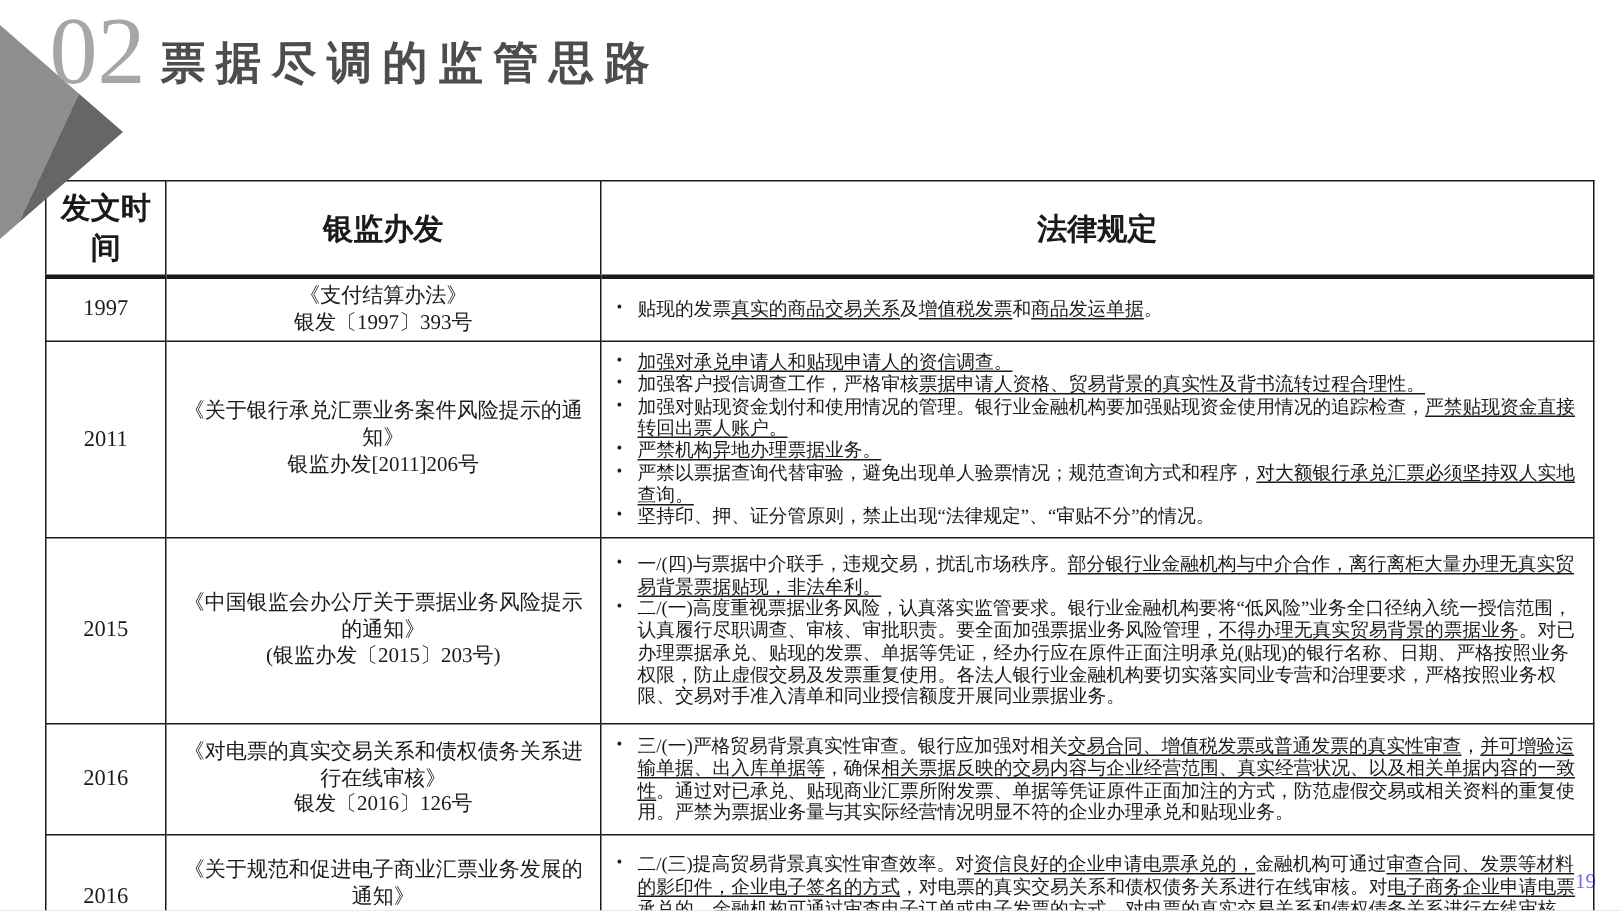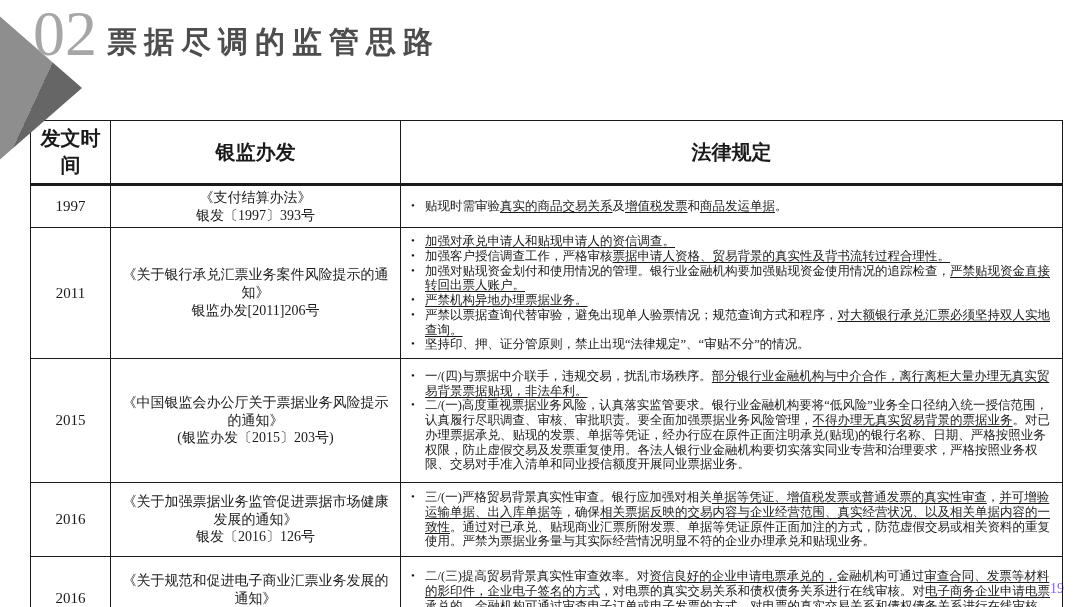--- a/index.html
+++ b/index.html
@@ -77,21 +77,21 @@
       </tr>
     </thead>
     <tbody id="table-body">
         <tr>
           <td class="year">1997</td>
           <td class="doc">
             <div>《支付结算办法》</div>
             <div>银发〔1997〕393号</div>
           </td>
           <td class="legal">
-            <div class="bullet-item"><span class="bi-mark">•</span><span>贴现时需审验</span><span class="u">真实的商品交易关系</span><span>及</span><span class="u">增值税发票</span><span>和</span><span class="u">商品发运单据</span><span>。</span></div>
+            <div class="bullet-item"><span class="bi-mark">•</span><span>贴现的发票</span><span class="u">真实的商品交易关系</span><span>及</span><span class="u">增值税发票</span><span>和</span><span class="u">商品发运单据</span><span>。</span></div>
           </td>
         </tr>
         <tr>
           <td class="year">2011</td>
           <td class="doc">
             <div>《关于银行承兑汇票业务案件风险提示的通知》</div>
             <div>银监办发[2011]206号</div>
           </td>
           <td class="legal">
             <div class="bullet-item"><span class="bi-mark">•</span><span class="u">加强对承兑申请人和贴现申请人的资信调查。</span></div>
@@ -109,25 +109,25 @@
             <div>(银监办发〔2015〕203号)</div>
           </td>
           <td class="legal">
             <div class="bullet-item"><span class="bi-mark">•</span><span>一/(四)与票据中介联手，违规交易，扰乱市场秩序。</span><span class="u">部分银行业金融机构与中介合作，离行离柜大量办理无真实贸易背景票据贴现，非法牟利。</span></div>
             <div class="bullet-item"><span class="bi-mark">•</span><span>二/(一)高度重视票据业务风险，认真落实监管要求。银行业金融机构要将“低风险”业务全口径纳入统一授信范围，认真履行尽职调查、审核、审批职责。要全面加强票据业务风险管理，</span><span class="u">不得办理无真实贸易背景的票据业务</span><span>。对已办理票据承兑、贴现的发票、单据等凭证，经办行应在原件正面注明承兑(贴现)的银行名称、日期、严格按照业务权限，防止虚假交易及发票重复使用。各法人银行业金融机构要切实落实同业专营和治理要求，严格按照业务权限、交易对手准入清单和同业授信额度开展同业票据业务。</span></div>
           </td>
         </tr>
         <tr>
           <td class="year">2016</td>
           <td class="doc">
-            <div>《关于加强票据业务监管促进票据市场健康发展的通知》</div>
+            <div>《对电票的真实交易关系和债权债务关系进行在线审核》</div>
             <div>银发〔2016〕126号</div>
           </td>
           <td class="legal">
-            <div class="bullet-item"><span class="bi-mark">•</span><span>三/(一)严格贸易背景真实性审查。银行应加强对相关</span><span class="u">单据等凭证、增值税发票或普通发票的真实性审查</span><span>，</span><span class="u">并可增验运输单据、出入库单据等</span><span>，确保</span><span class="u">相关票据反映的交易内容与企业经营范围、真实经营状况、以及相关单据内容的一致性</span><span>。通过对已承兑、贴现商业汇票所附发票、单据等凭证原件正面加注的方式，防范虚假交易或相关资料的重复使用。严禁为票据业务量与其实际经营情况明显不符的企业办理承兑和贴现业务。</span></div>
+            <div class="bullet-item"><span class="bi-mark">•</span><span>三/(一)严格贸易背景真实性审查。银行应加强对相关</span><span class="u">交易合同、增值税发票或普通发票的真实性审查</span><span>，</span><span class="u">并可增验运输单据、出入库单据等</span><span>，确保</span><span class="u">相关票据反映的交易内容与企业经营范围、真实经营状况、以及相关单据内容的一致性</span><span>。通过对已承兑、贴现商业汇票所附发票、单据等凭证原件正面加注的方式，防范虚假交易或相关资料的重复使用。严禁为票据业务量与其实际经营情况明显不符的企业办理承兑和贴现业务。</span></div>
           </td>
         </tr>
         <tr>
           <td class="year">2016</td>
           <td class="doc">
             <div>《关于规范和促进电子商业汇票业务发展的通知》</div>
             <div>银发〔2016〕224号</div>
           </td>
           <td class="legal">
             <div class="bullet-item"><span class="bi-mark">•</span><span>二/(三)提高贸易背景真实性审查效率。对</span><span class="u">资信良好的企业申请电票承兑的，</span><span>金融机构可通过</span><span class="u">审查合同、发票等材料的影印件，企业电子签名的方式</span><span>，对电票的真实交易关系和债权债务关系进行在线审核。对</span><span class="u">电子商务企业申请电票承兑的，</span><span>金融机构可通过审查</span><span class="u">电子订单或电子发票</span><span>的方式，对电票的真实交易关系和债权债务关系进行在线审核。企业申请</span><span class="u">电票贴现的，</span><span class="u">无需向金融机构提供合同、发票等资料。</span></div>

